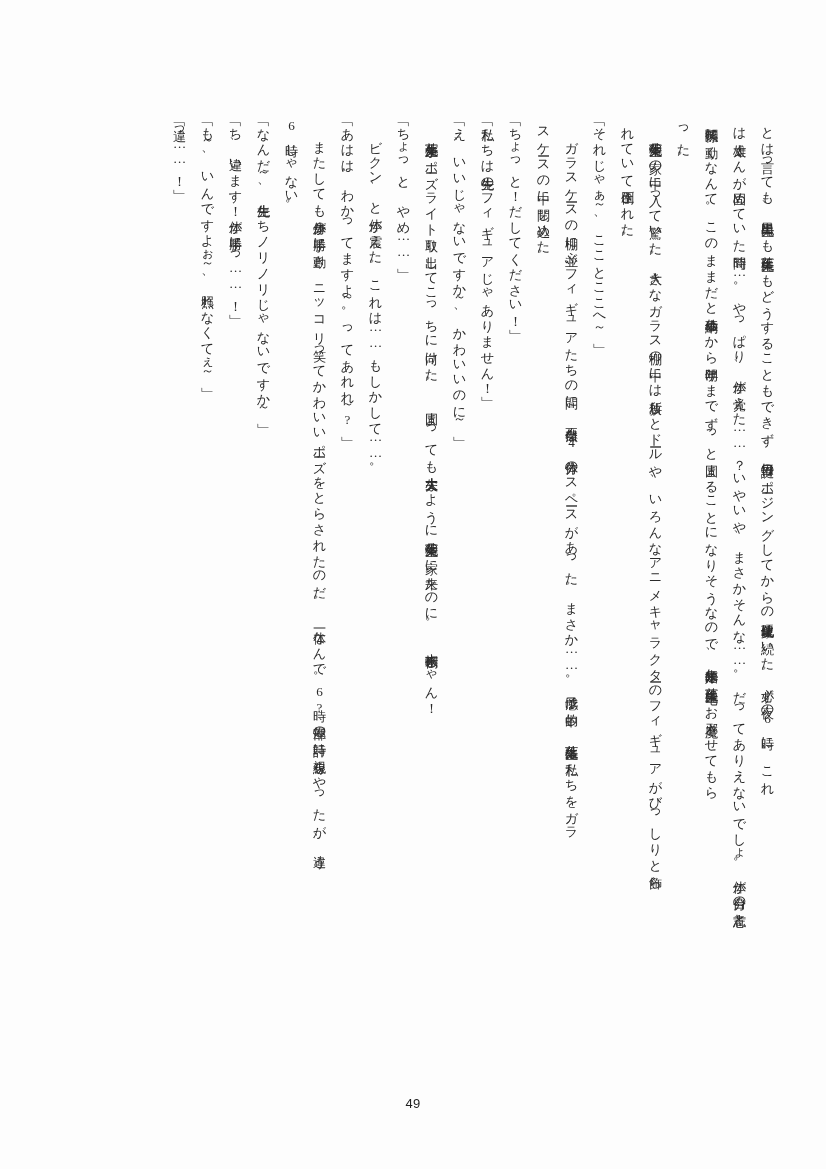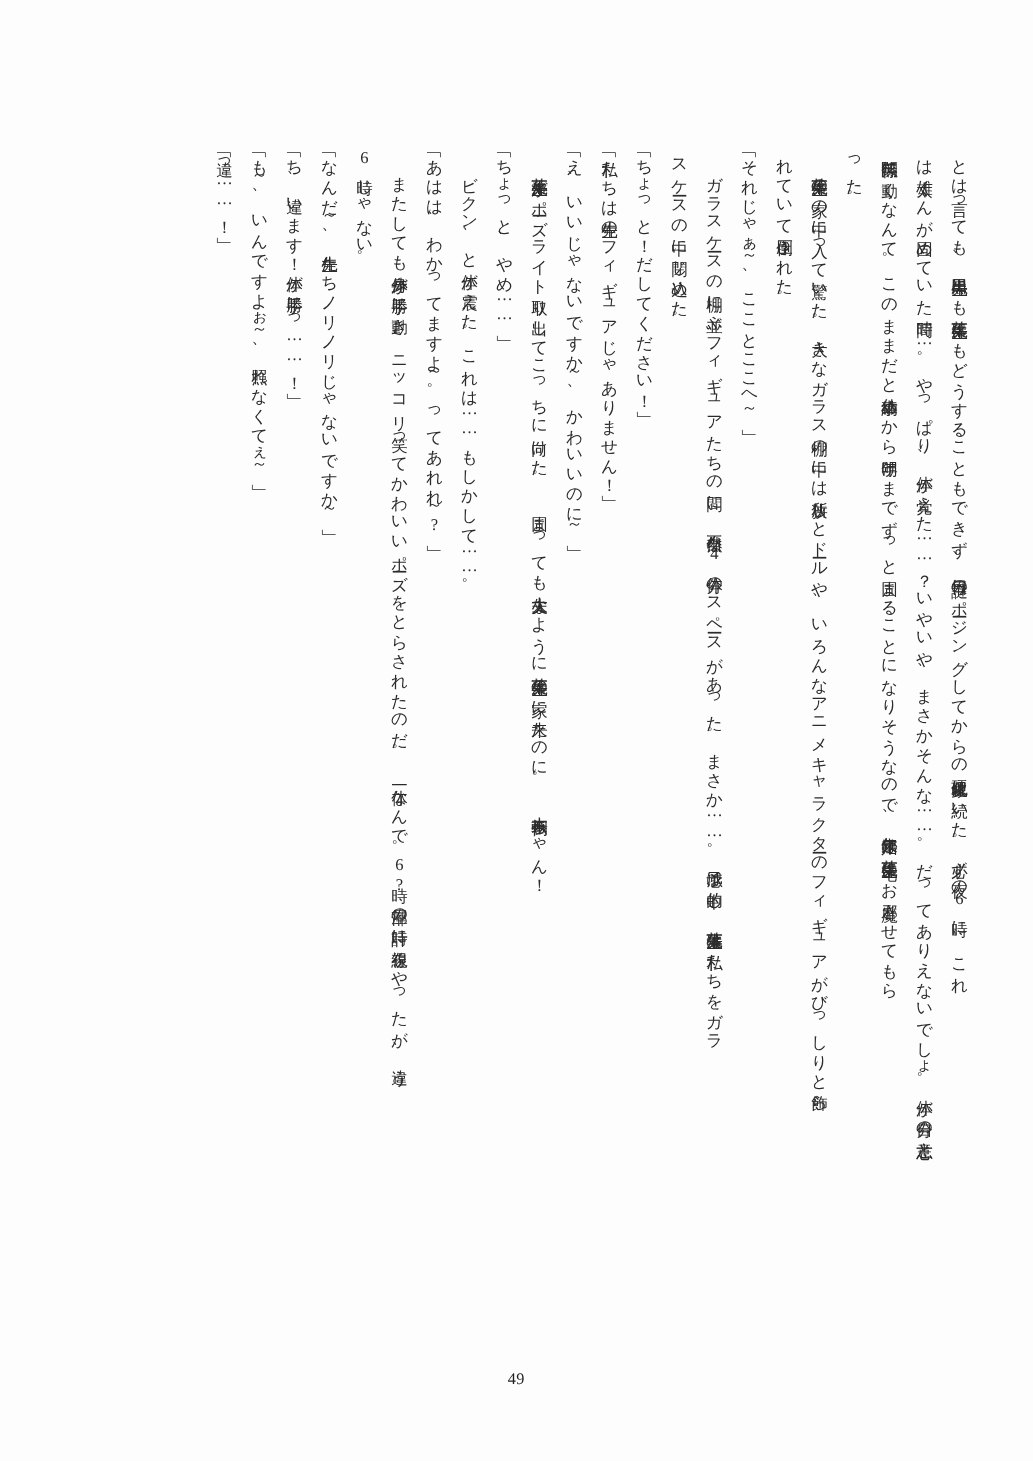--- a/index.html
+++ b/index.html
@@ -60,21 +60,21 @@
     
   }
 
   #page-number {
     position: absolute;
     left: 0;
     right: 0;
     bottom: 58px;
     text-align: center;
     font-size: 13px;
-    font-family: Liberation Serif, serif;
+    font-family: Liberation Sans, sans-serif;
     color: #1f1f1f;
     letter-spacing: 0.02em;
   }
 </style>
 </head>
 <body>
 
 <div id="page">
 
   <div id="text-body">

